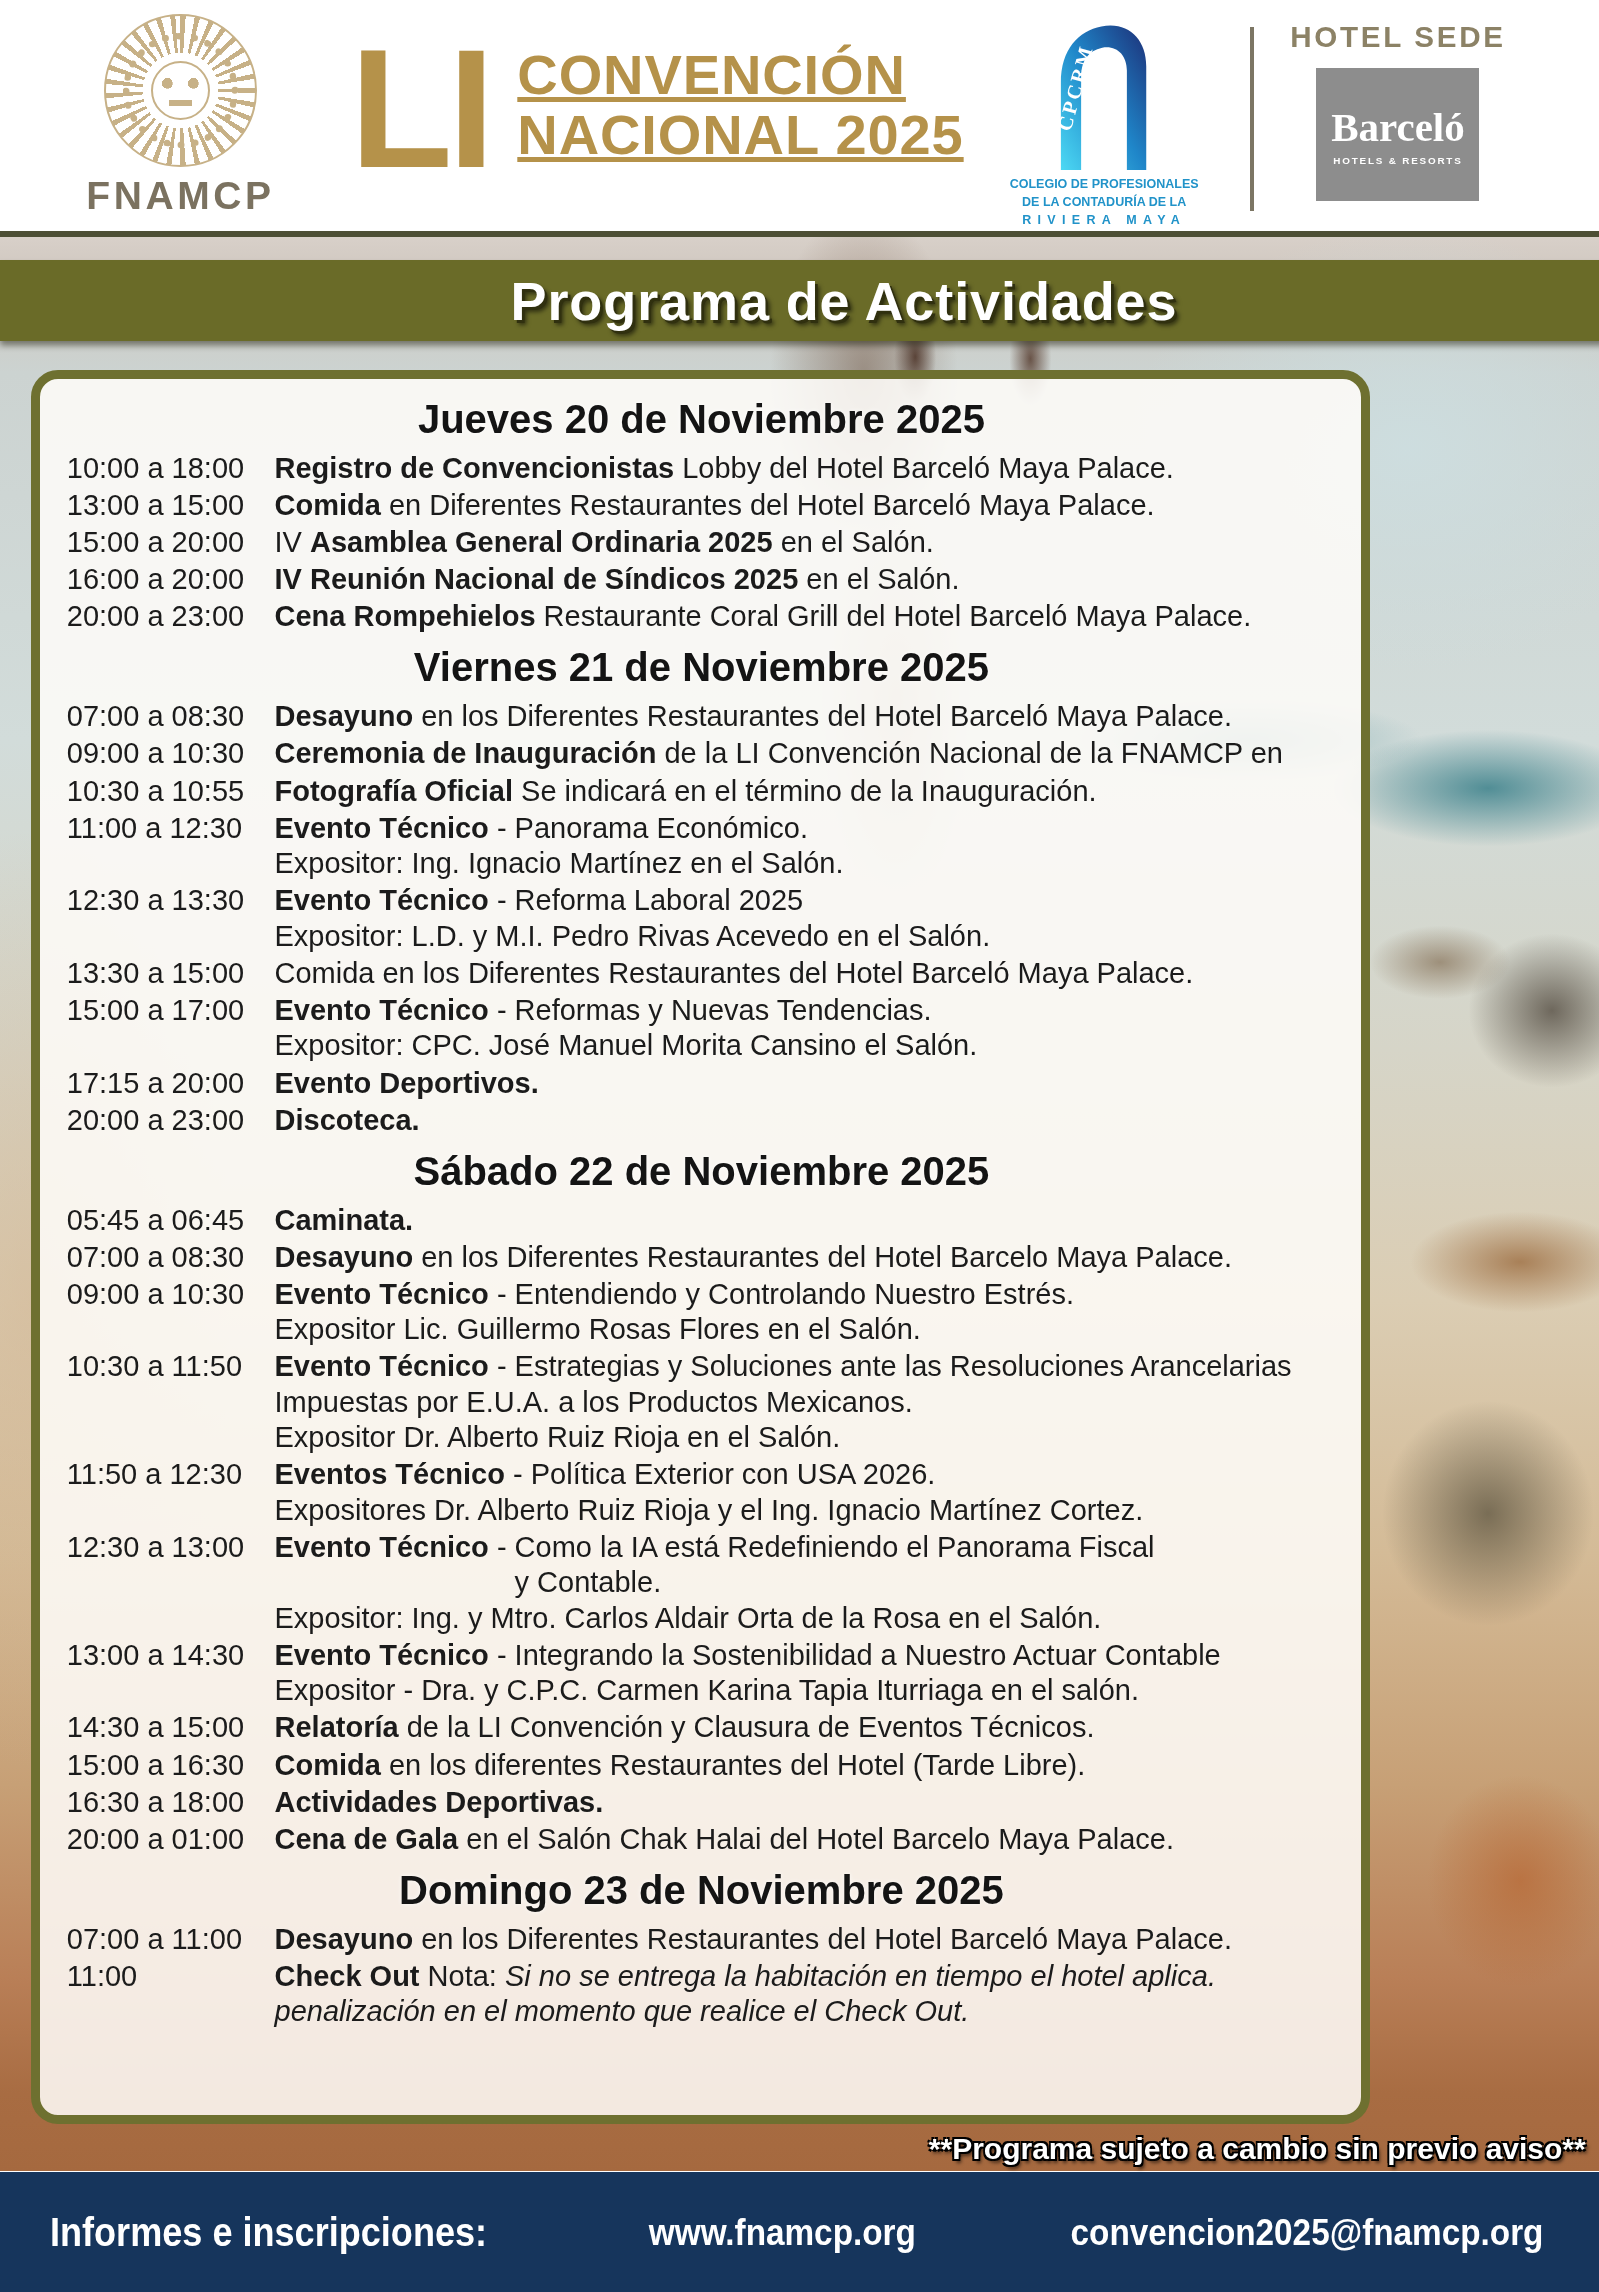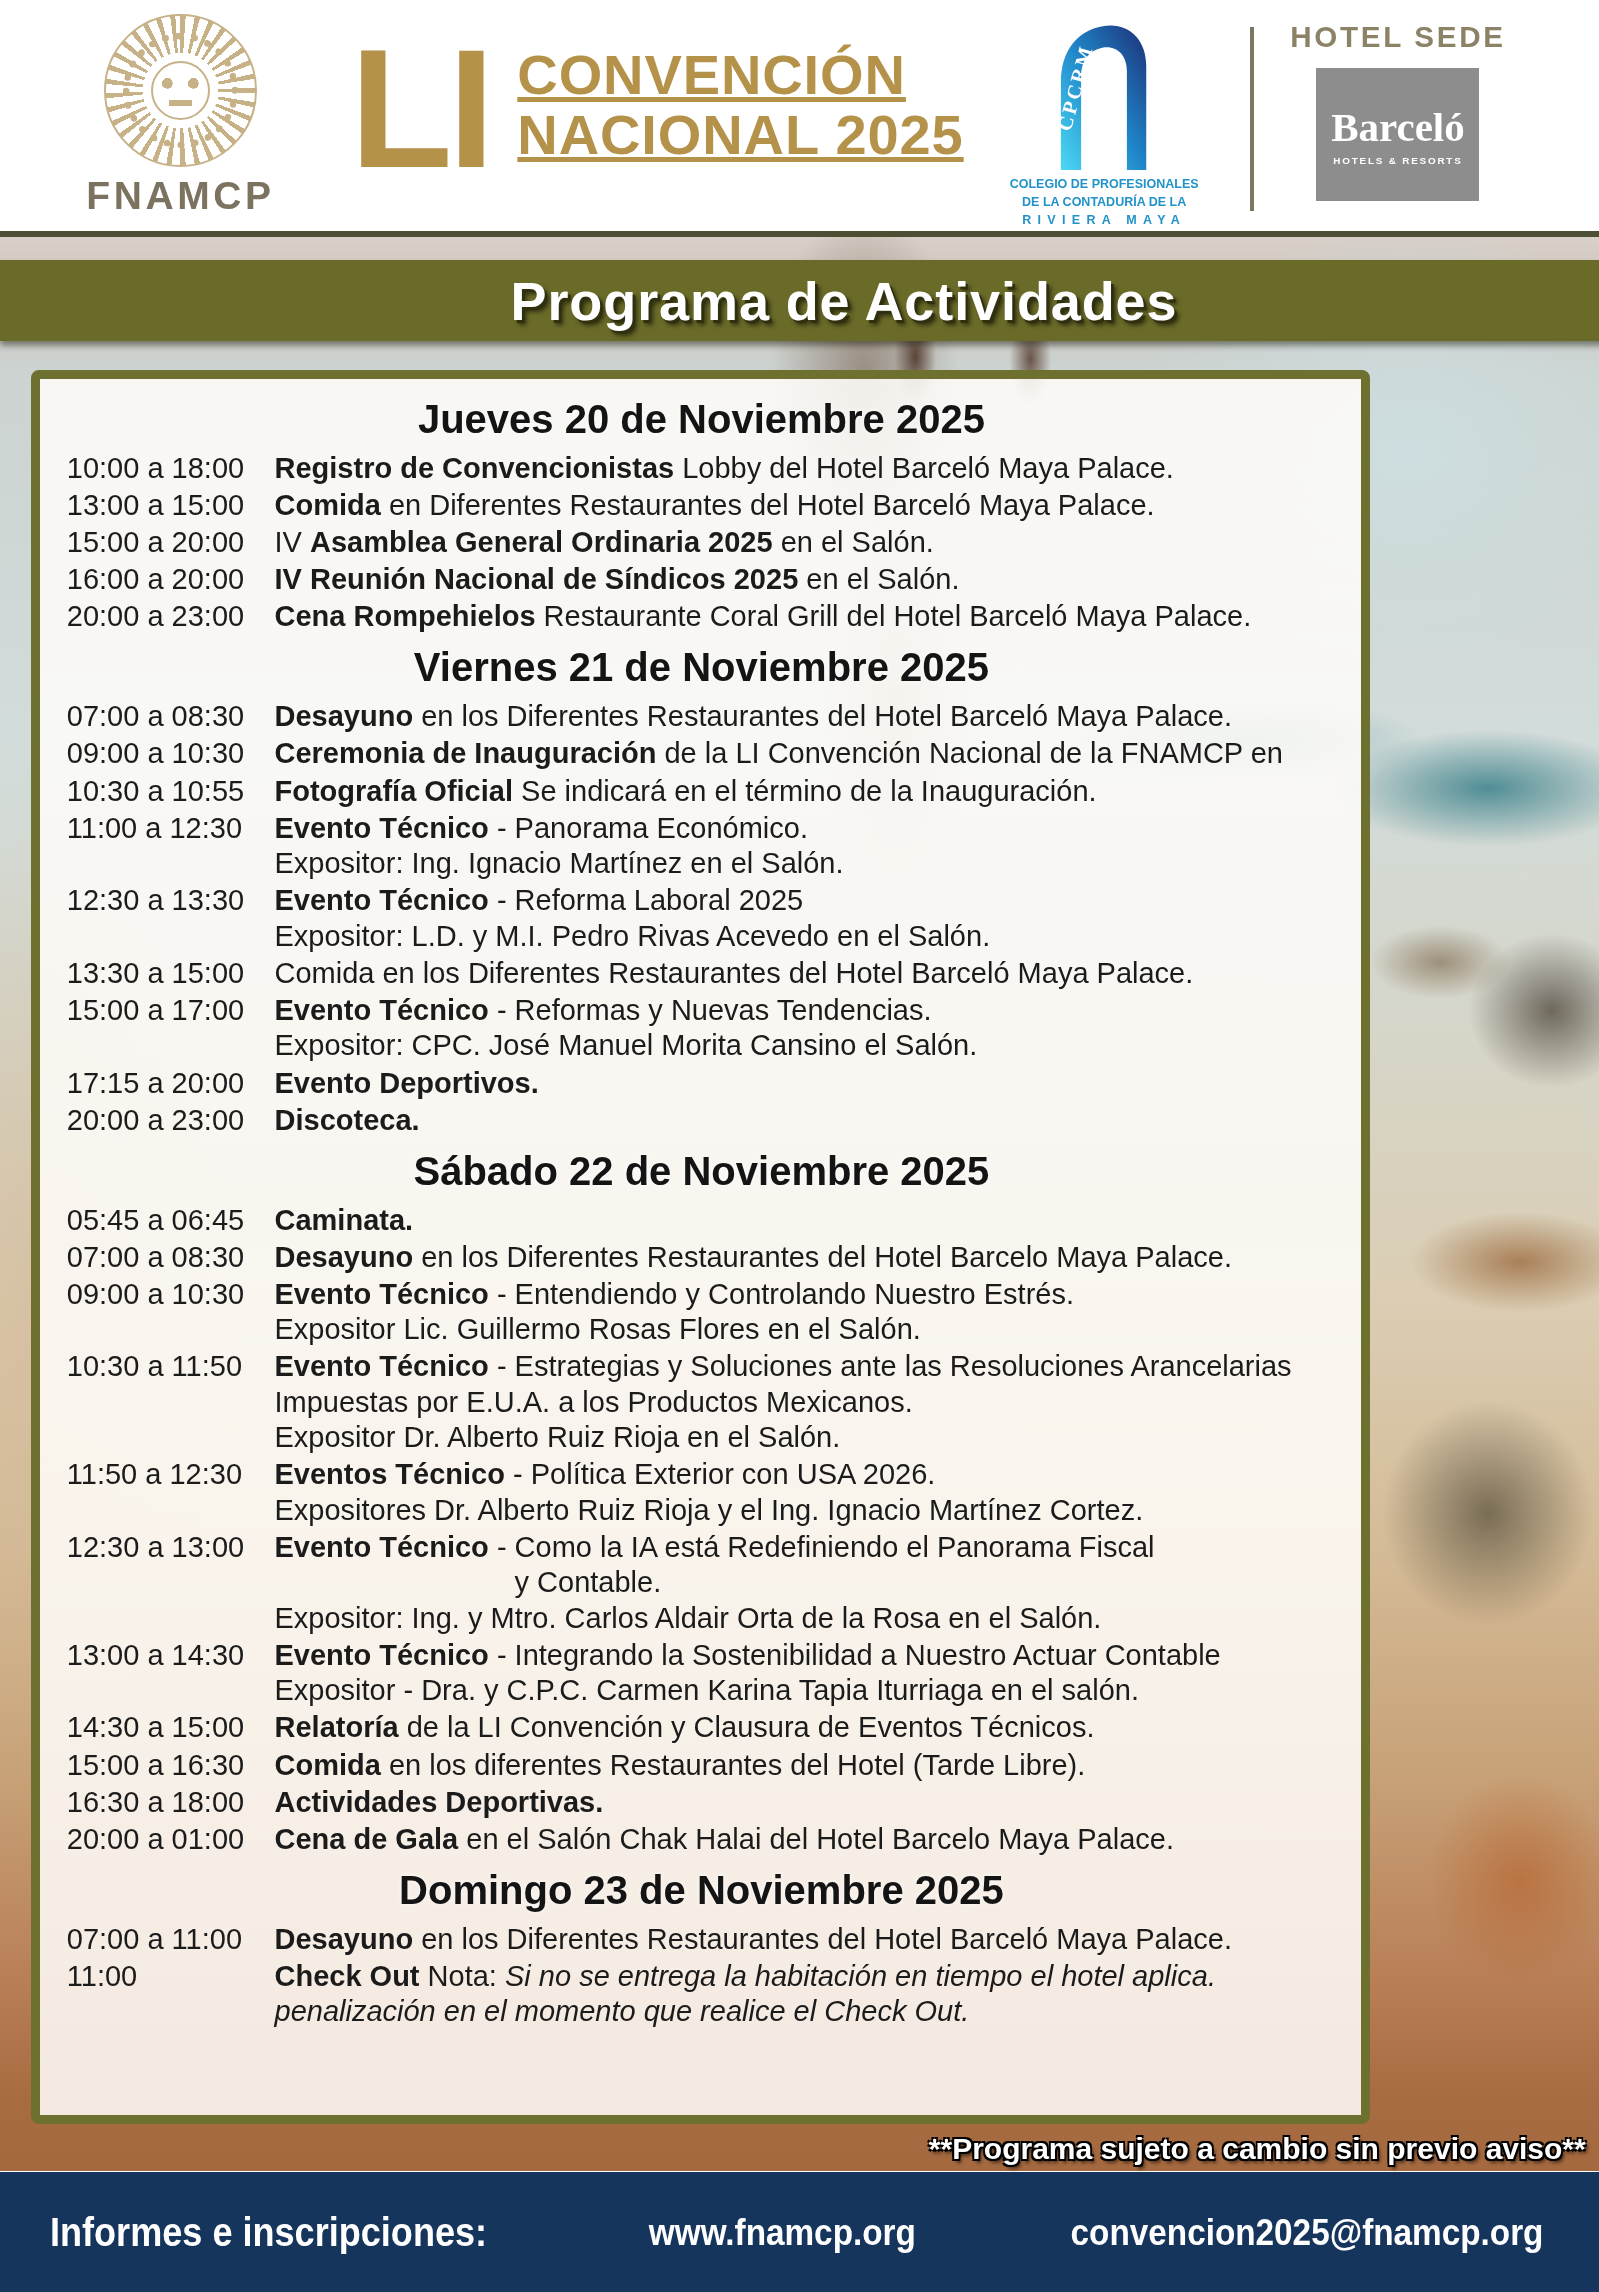--- a/index.html
+++ b/index.html
@@ -68,21 +68,21 @@
       linear-gradient(180deg,#d8d0c9 0%,#cfc7bf 2%,#ccd3d1 7%,#d2dcda 26%,#d6d5c8 42%,#dbcdb3 55%,#d4bb97 68%,#c7a076 80%,#b97f57 90%,#a86c42 96%,#a5693f 100%);}
 
   
   .banner{position:absolute;top:260px;left:0;width:1600px;height:81px;background:var(--olive);
     display:flex;align-items:center;justify-content:center;box-shadow:0 4.5px 6.3px rgba(25,25,8,.5);z-index:4;padding-left:44px;}
   .banner-title{font-size:54px;font-weight:bold;color:#fff;letter-spacing:0.9px;
     text-shadow:2.7px 2.7px 0 #30300f,4.5px 5.4px 4.5px rgba(0,0,0,.55);}
 
   
   .card{position:absolute;top:370px;left:31px;width:1339px;height:1754px;box-sizing:border-box;z-index:3;
-    border:9.9px solid var(--olive-border);border-radius:8px;background:rgba(254,252,248,.87);
+    border:9.9px solid var(--olive-border);border-radius:27px;background:rgba(254,252,248,.87);
     padding:7.2px 10.7px 7.2px 12.5px;overflow:hidden;}
   .day-title{font-size:40px;font-weight:bold;color:#141414;text-align:center;margin:10.7px 0 9px;line-height:1.12;
     text-shadow:0 0 5.4px rgba(255,255,255,.8);}
   .event-row{display:flex;font-size:29px;line-height:1.22;color:#1b1b1b;margin:1.8px 0;}
   .event-time{flex:0 0 222px;padding-left:14.3px;box-sizing:border-box;}
   .event-text{flex:1;padding-right:3.6px;}
   .event-line.indent{padding-left:240px;}
   .b{font-weight:bold;}
   .i{font-style:italic;}
 

